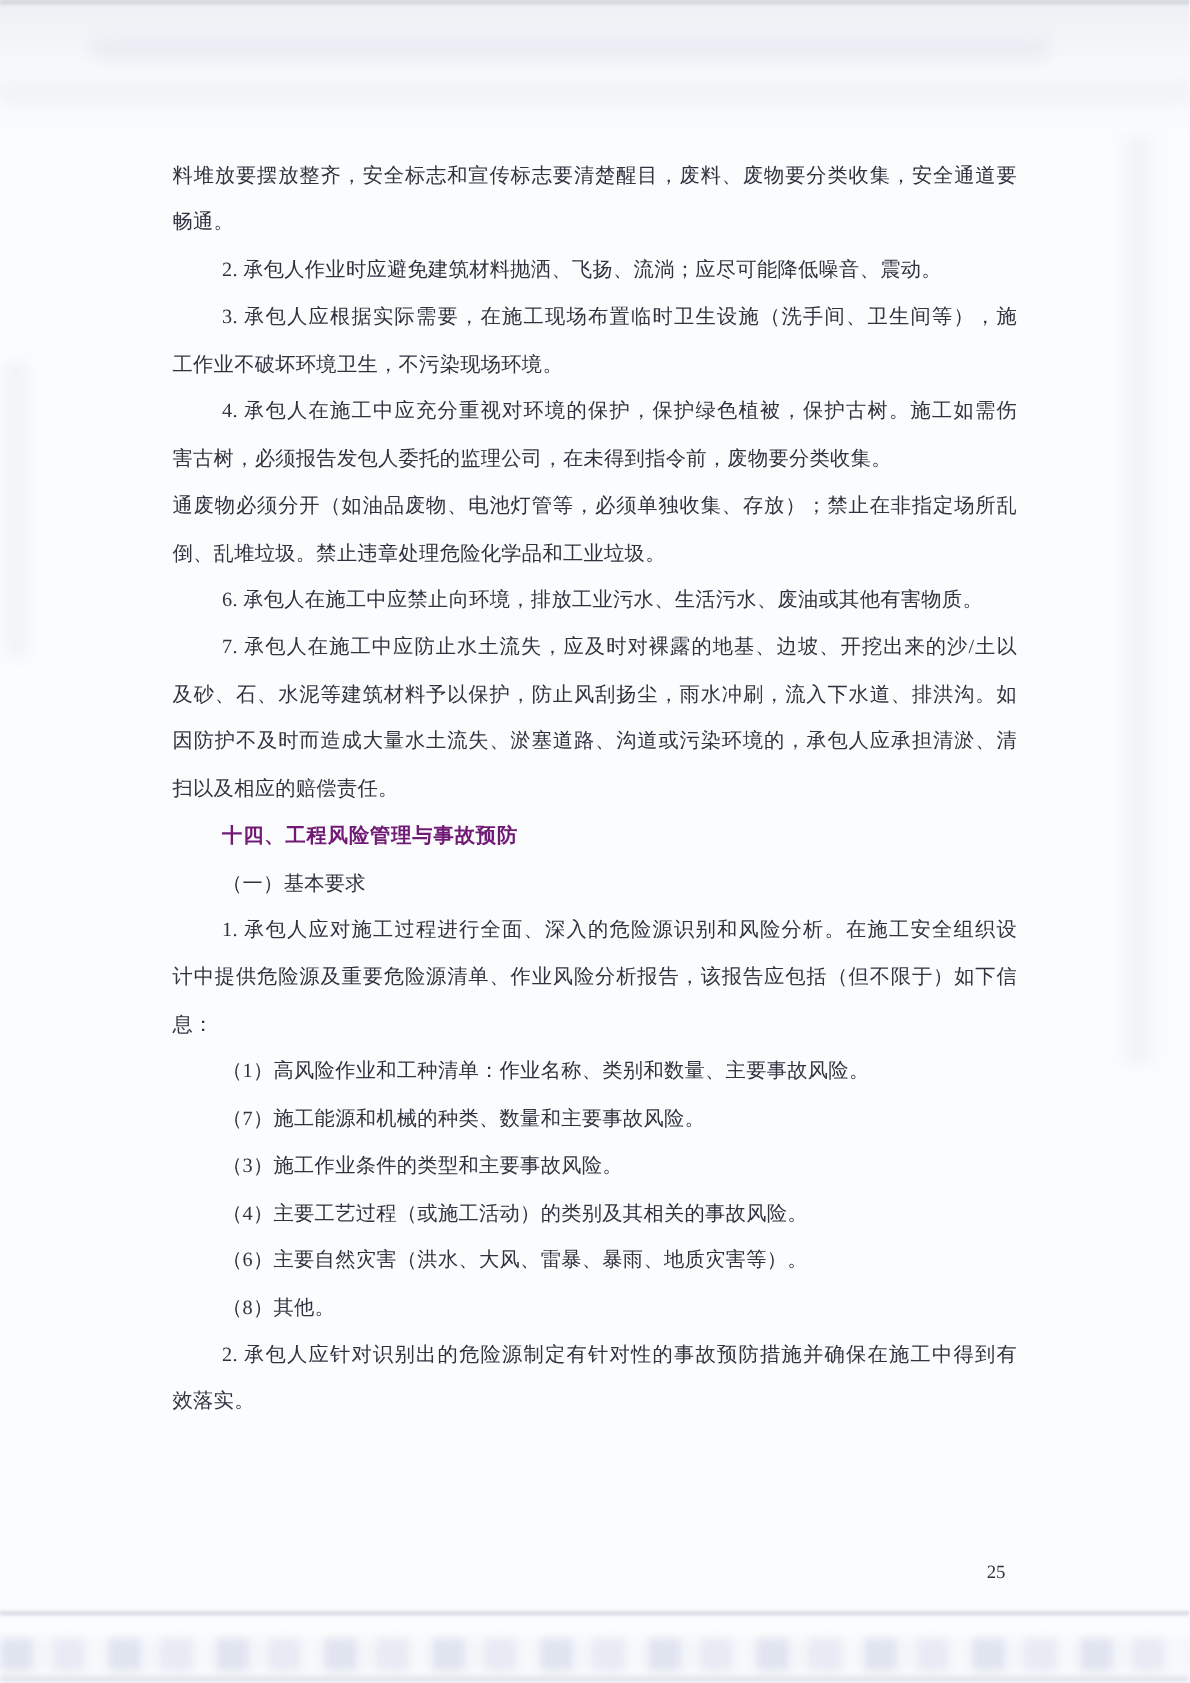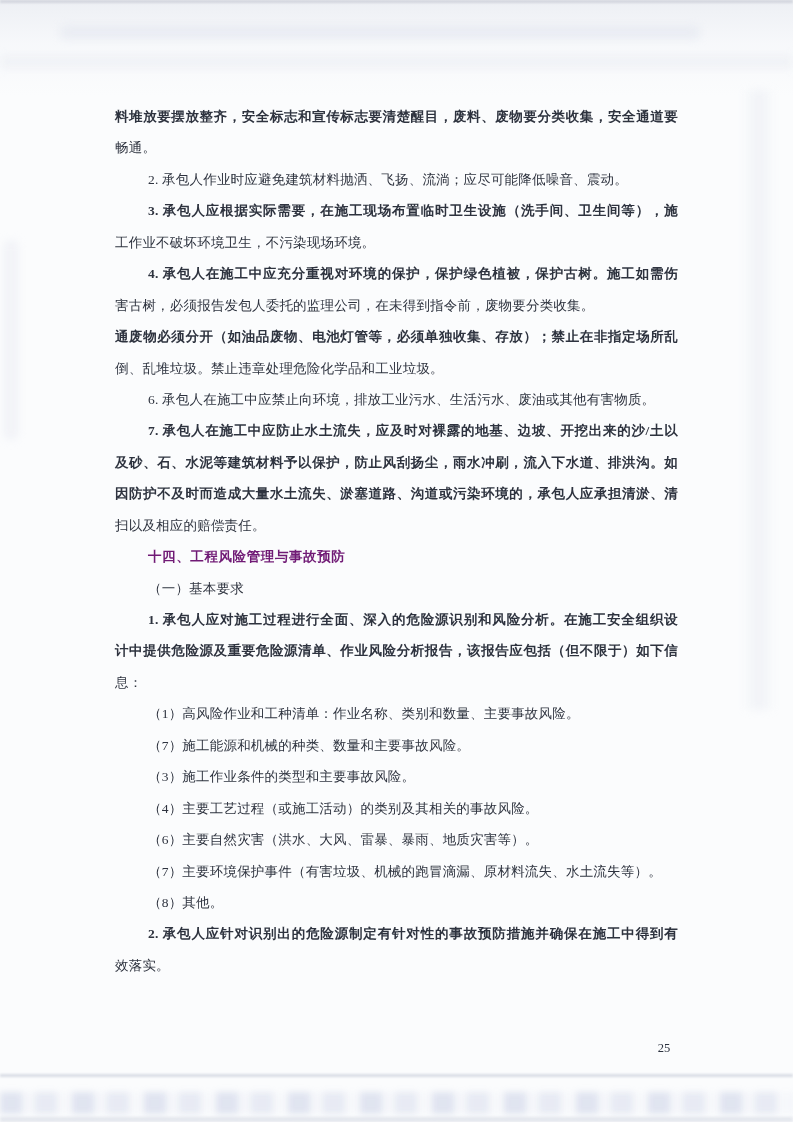--- a/index.html
+++ b/index.html
@@ -65,21 +65,20 @@
     box-sizing: border-box;
     height: 31.45px;
     line-height: 31.45px;
     white-space: nowrap;
     text-align: left;
   }
   .line.j {
     white-space: normal;
     text-align: justify;
     text-align-last: justify;
-    font-weight: bold;
   }
   .line.ind { padding-left: 33px; }
   .line.b {
     font-weight: bold;
     color: #701a75;
     letter-spacing: 0.6px;
   }
   .page-number {
     position: absolute;
     left: 646px; top: 1041px; width: 36px;
@@ -120,19 +119,18 @@
     <div class="line ind b">十四、工程风险管理与事故预防</div>
     <div class="line ind">（一）基本要求</div>
     <div class="line j ind">1. 承包人应对施工过程进行全面、深入的危险源识别和风险分析。在施工安全组织设</div>
     <div class="line j">计中提供危险源及重要危险源清单、作业风险分析报告，该报告应包括（但不限于）如下信</div>
     <div class="line">息：</div>
     <div class="line ind">（1）高风险作业和工种清单：作业名称、类别和数量、主要事故风险。</div>
     <div class="line ind">（7）施工能源和机械的种类、数量和主要事故风险。</div>
     <div class="line ind">（3）施工作业条件的类型和主要事故风险。</div>
     <div class="line ind">（4）主要工艺过程（或施工活动）的类别及其相关的事故风险。</div>
     <div class="line ind">（6）主要自然灾害（洪水、大风、雷暴、暴雨、地质灾害等）。</div>
-    <div class="line ind">（7）主要环境保护事件（有害垃圾、机械的跑冒滴漏、原材料流失、水土流失等）。</div>
     <div class="line ind">（8）其他。</div>
     <div class="line j ind">2. 承包人应针对识别出的危险源制定有针对性的事故预防措施并确保在施工中得到有</div>
     <div class="line">效落实。</div>
   </div>
 
 <div class="page-number">25</div>
 
 </body></html>

